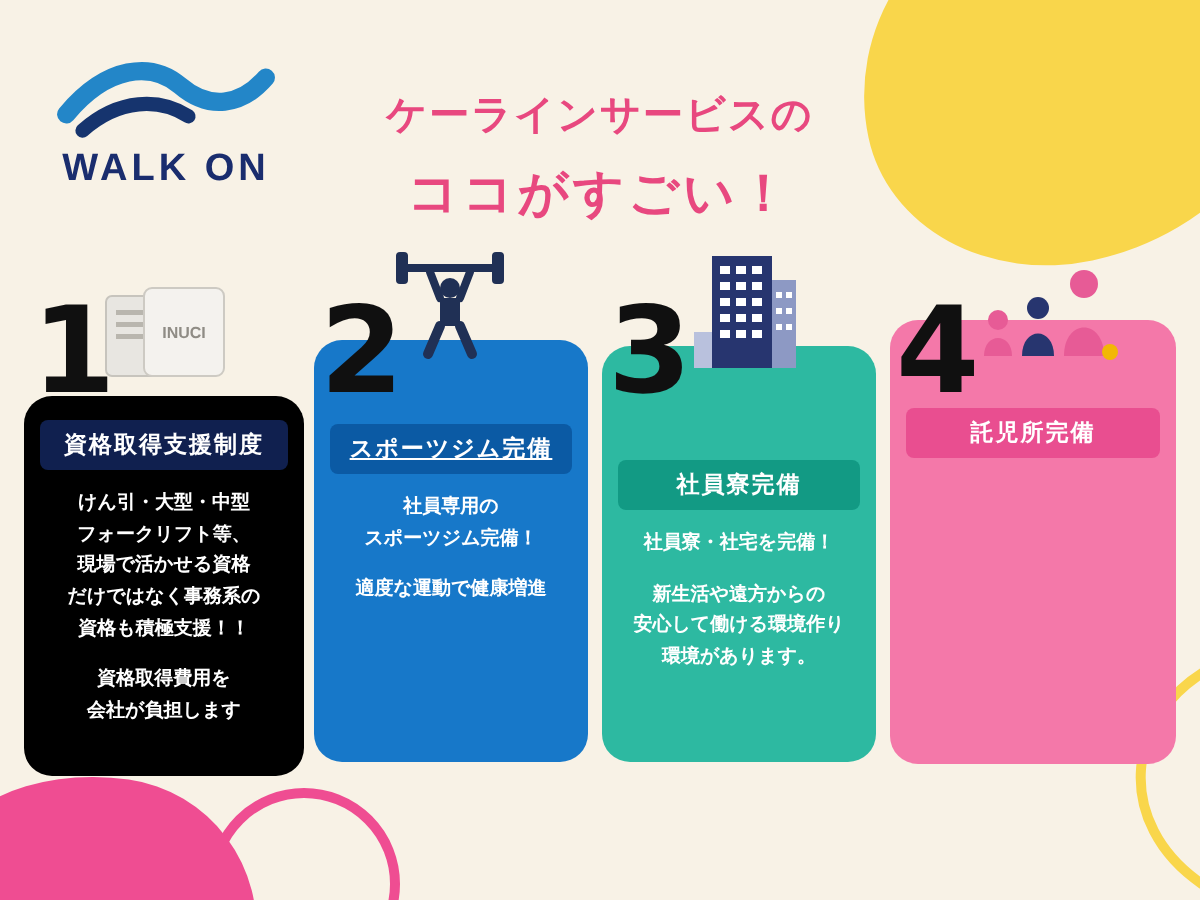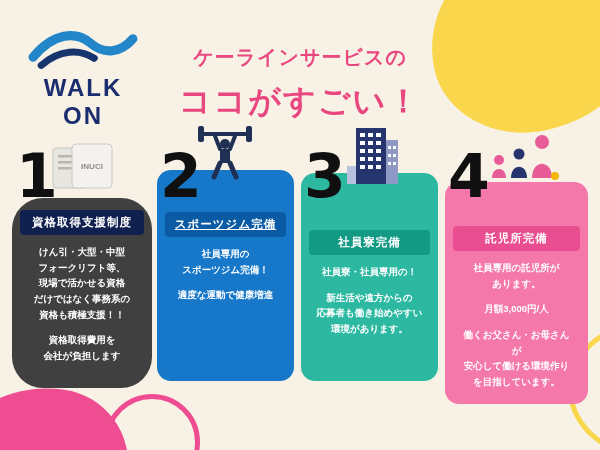--- a/index.html
+++ b/index.html
@@ -19,46 +19,46 @@
     border-radius:55% 45% 50% 50% / 50% 60% 40% 50%;
     transform:rotate(8deg); z-index:2;
   }
   .ring-pink {
     position:absolute; left:104px; top:394px; width:86px; height:86px;
     border-radius:50%; border:5px solid #ef4d92; background:transparent; z-index:1;
   }
   
   .logo { position:absolute; left:22px; top:26px; width:122px; text-align:center; z-index:3; }
   .logo svg { width:112px; height:46px; display:block; margin:0 auto; }
-  .logo-text { color:#1a2d6e; font-weight:bold; font-size:24px; letter-spacing:2px; margin-top:2px; }
+  .logo-text { color:#1a2d6e; font-weight:bold; font-size:19px; letter-spacing:2px; margin-top:2px; }
   
   .main-title { position:absolute; left:138px; top:44px; width:324px; text-align:center; font-weight:bold; z-index:3; }
   .main-title .line1 { font-size:20px; letter-spacing:1px; }
-  .main-title .line2 { font-size:32px; margin-top:9px; letter-spacing:2px; }
+  .main-title .line2 { font-size:25px; margin-top:9px; letter-spacing:2px; }
   
   .card-number {
     position:absolute; font-size:60px; line-height:1; font-weight:900; color:#101010;
     font-family:"DejaVu Sans", sans-serif; z-index:4;
   }
   .n1 { left:16px;  top:146px; }
   .n2 { left:160px; top:146px; }
   .n3 { left:304px; top:146px; }
   .n4 { left:448px; top:146px; }
   
   .icon { position:absolute; z-index:4; }
   .icon1 { left:50px;  top:140px; width:66px; height:52px; }
   .icon2 { left:196px; top:124px; width:58px; height:58px; }
   .icon3 { left:342px; top:126px; width:62px; height:58px; }
   .icon4 { left:488px; top:132px; width:72px; height:50px; }
   
   .card { position:absolute; border-radius:14px; z-index:3; }
   .card1 { left:12px;  top:198px; width:140px; height:190px; }
   .card2 { left:157px; top:170px; width:137px; height:211px; }
   .card3 { left:301px; top:173px; width:137px; height:208px; }
-  .card4 { left:445px; top:182px; width:143px; height:222px; }
+  .card4 { left:445px; top:160px; width:143px; height:222px; }
   .card-banner {
     margin:0 8px; height:25px; border-radius:4px; color:#ffffff;
     font-weight:bold; font-size:11.5px; display:flex; align-items:center; justify-content:center;
     letter-spacing:1px;
   }
   .card1 .card-banner { margin-top:12px; }
   .card2 .card-banner { margin-top:42px;text-decoration:underline; }
   .card3 .card-banner { margin-top:57px; }
   .card4 .card-banner { margin-top:44px; }
   .card-body { padding:9px 14px 6px; color:#ffffff; font-weight:bold; font-size:9.5px;
@@ -143,21 +143,21 @@
   <svg class="icon icon4" viewBox="0 0 72 50">
     <circle cx="54" cy="10" r="7" fill="#e75b96"></circle>
     <path d="M44,46 C44,27 64,27 64,46 Z" fill="#e75b96"></path>
     <circle cx="31" cy="22" r="5.5" fill="#27356f"></circle>
     <path d="M23,46 C23,31 39,31 39,46 Z" fill="#27356f"></path>
     <circle cx="11" cy="28" r="5" fill="#e75b96"></circle>
     <path d="M4,46 C4,34 18,34 18,46 Z" fill="#e75b96"></path>
     <circle cx="67" cy="44" r="4" fill="#f2b705"></circle>
   </svg>
 
-  <div class="card card1" style="background-color: #404040; border-radius: 31px;">
+  <div class="card card1" style="background-color: #000000;">
     <div class="card-banner" style="background-color: rgb(16, 32, 79);">資格取得支援制度</div>
     <div class="card-body">
       <p class="card-p">けん引・大型・中型
 フォークリフト等、
 現場で活かせる資格
 だけではなく事務系の
 資格も積極支援！！</p>
       <p class="card-p">資格取得費用を
 会社が負担します</p>
     </div>
@@ -168,32 +168,24 @@
     <div class="card-body">
       <p class="card-p">社員専用の
 スポーツジム完備！</p>
       <p class="card-p">適度な運動で健康増進</p>
     </div>
   </div>
 
   <div class="card card3" style="background-color: rgb(45, 185, 161);">
     <div class="card-banner" style="background-color: rgb(18, 154, 132);">社員寮完備</div>
     <div class="card-body">
-      <p class="card-p">社員寮・社員専用の！</p>
+      <p class="card-p">社員寮・社宅を完備！</p>
       <p class="card-p">新生活や遠方からの
-応募者も働き始めやすい
+安心して働ける環境作り
 環境があります。</p>
     </div>
   </div>
 
   <div class="card card4" style="background-color: rgb(244, 120, 169);">
     <div class="card-banner" style="background-color: rgb(233, 78, 144);">託児所完備</div>
-    <div class="card-body">
-      <p class="card-p">社員専用の託児所が
-あります。</p>
-      <p class="card-p">月額3,000円/人</p>
-      <p class="card-p">働くお父さん・お母さんが
-安心して働ける環境作り
-を目指しています。</p>
-    </div>
   </div>
 
 </div>
 
 </body></html>

